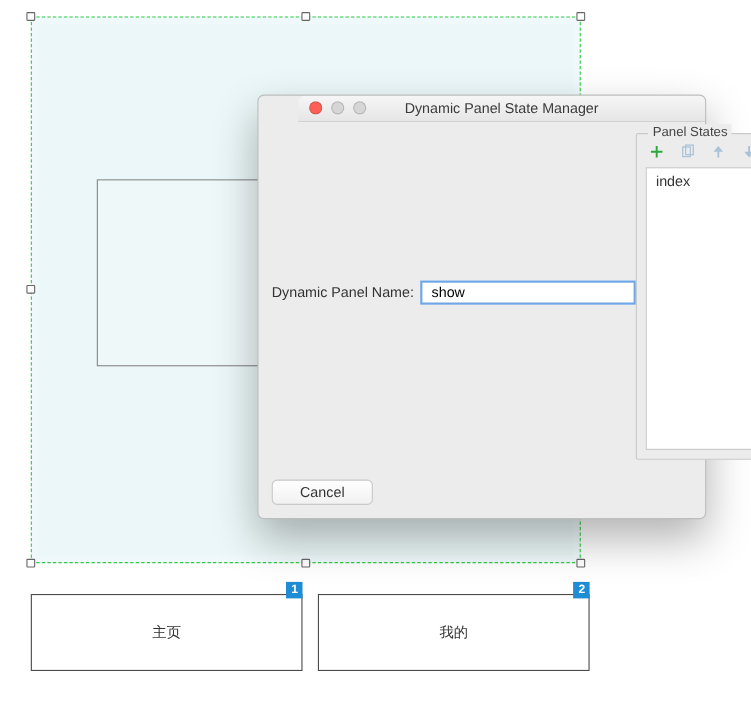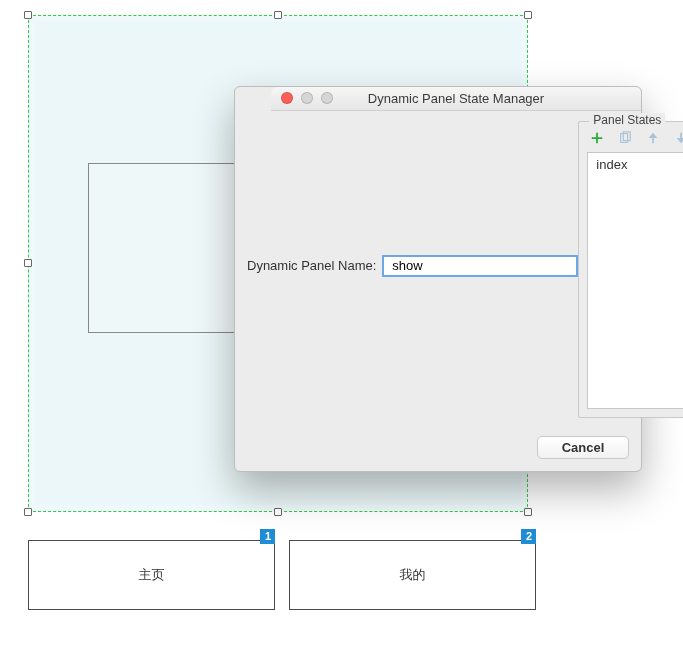--- a/index.html
+++ b/index.html
@@ -207,24 +207,23 @@
     overflow: auto;
   }
   .statelist .state-item {
     padding: 4px 8px;
     font-size: 13px;
     color: #333;
   }
 
   .dlg-buttons {
     display: flex;
-    justify-content: flex-end;
+    justify-content: space-between;
     gap: 12px;
     padding: 10px 12px 12px 12px;
-    font-weight: bold;
   }
   .btn {
     width: 92px;
     height: 23px;
     border-radius: 5px;
     font-size: 13px;
     display: flex;
     align-items: center;
     justify-content: center;
     cursor: pointer;

